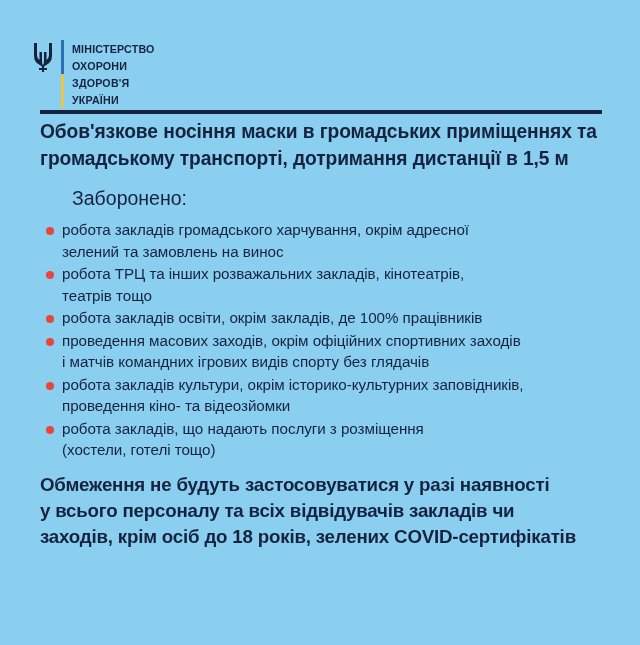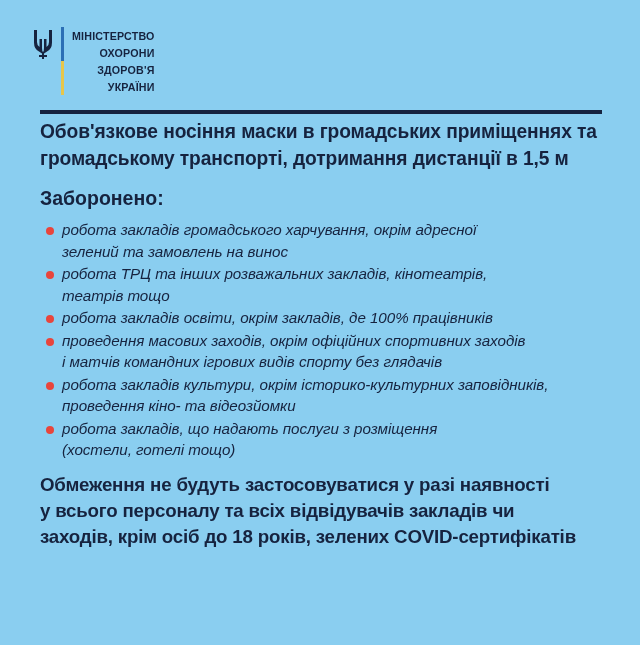--- a/index.html
+++ b/index.html
@@ -27,25 +27,24 @@
   
   .header {
     position: relative;
     height: 100px;
     padding: 0;
   }
 
   .logo-block {
     position: absolute;
     left: 32px;
-    top: 27px;
+    top: 40px;
     display: flex;
     align-items: flex-start;
     height: 72px;
-    text-align: right;
   }
 
   .trident {
     width: 22px;
     height: 30px;
     margin-top: 2px;
     flex: 0 0 auto;
   }
 
   .flag-bar {
@@ -131,23 +130,24 @@
   }
 
   .mask-rule .line {
     display: block;
     white-space: nowrap;
   }
 
   .forbidden-title {
     margin-top: 14px;
     font-size: 19.5px;
-    font-weight: 700;
+    font-weight: 400;
     line-height: 24px;
     color: #16233f;
+    margin-left: 32px;
   }
 
   .bullet-list {
     list-style: none;
     margin: 9px 0 0 0;
     padding: 0;
   }
 
   .bullet-item {
     position: relative;
@@ -166,21 +166,20 @@
     top: 8px;
     width: 8px;
     height: 8px;
     border-radius: 50%;
     background: #e8453c;
   }
 
   .bullet-item .line {
     display: block;
     white-space: nowrap;
-    font-style: italic;
   }
 
   .footer-note {
     margin-top: 11px;
     font-size: 19px;
     font-weight: 700;
     line-height: 26px;
     color: #16233f;
     letter-spacing: -0.2px;
     transform: scaleX(0.985);

